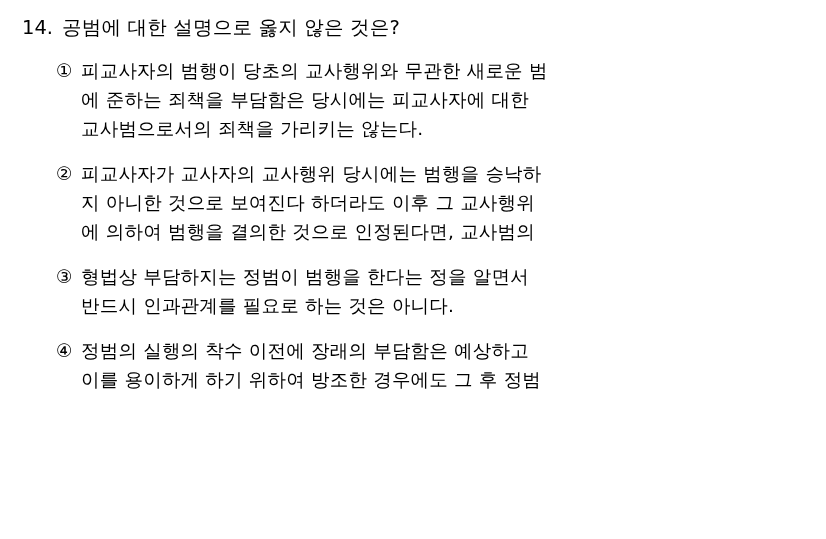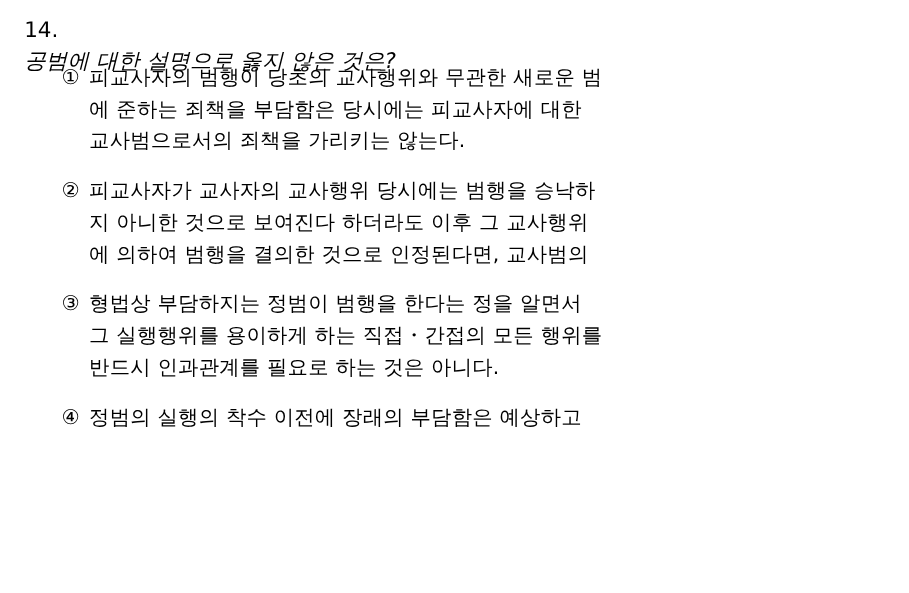--- a/index.html
+++ b/index.html
@@ -26,29 +26,27 @@
     left: 22px;
     top: 14px;
     right: 20px;
   }
   .q-line {
     display: flex;
     align-items: flex-start;
     font-size: 19.5px;
     line-height: 28px;
     white-space: nowrap;
-    flex-direction: column;
   }
   .q-number {
     margin-right: 9px;
     letter-spacing: 0px;
   }
   .q-text {
     letter-spacing: 0.2px;
-    font-style: italic;
   }
   .choices {
     position: absolute;
     left: 56px;
     top: 56px;
     right: 18px;
   }
   .choice {
     display: flex;
     align-items: flex-start;
@@ -100,27 +98,27 @@
         <div class="choice-line">피교사자가 교사자의 교사행위 당시에는 범행을 승낙하</div>
         <div class="choice-line">지 아니한 것으로 보여진다 하더라도 이후 그 교사행위</div>
         <div class="choice-line">에 의하여 범행을 결의한 것으로 인정된다면, 교사범의</div>
       </div>
     </div>
 
     <div class="choice">
       <div class="choice-marker">③</div>
       <div class="choice-body">
         <div class="choice-line">형법상 부담하지는 정범이 범행을 한다는 정을 알면서</div>
-        <div class="choice-line">그 실행행위를 용이하게 하는 직접・간접의 모든 행위를</div>
         <div class="choice-line">반드시 인과관계를 필요로 하는 것은 아니다.</div>
       </div>
     </div>
 
     <div class="choice">
       <div class="choice-marker">④</div>
       <div class="choice-body">
         <div class="choice-line">정범의 실행의 착수 이전에 장래의 부담함은 예상하고</div>
+        <div class="choice-line">이를 용이하게 하기 위하여 방조한 경우에도 그 후 정범</div>
       </div>
     </div>
 
   </div>
 
 </div>
 
 </body></html>

